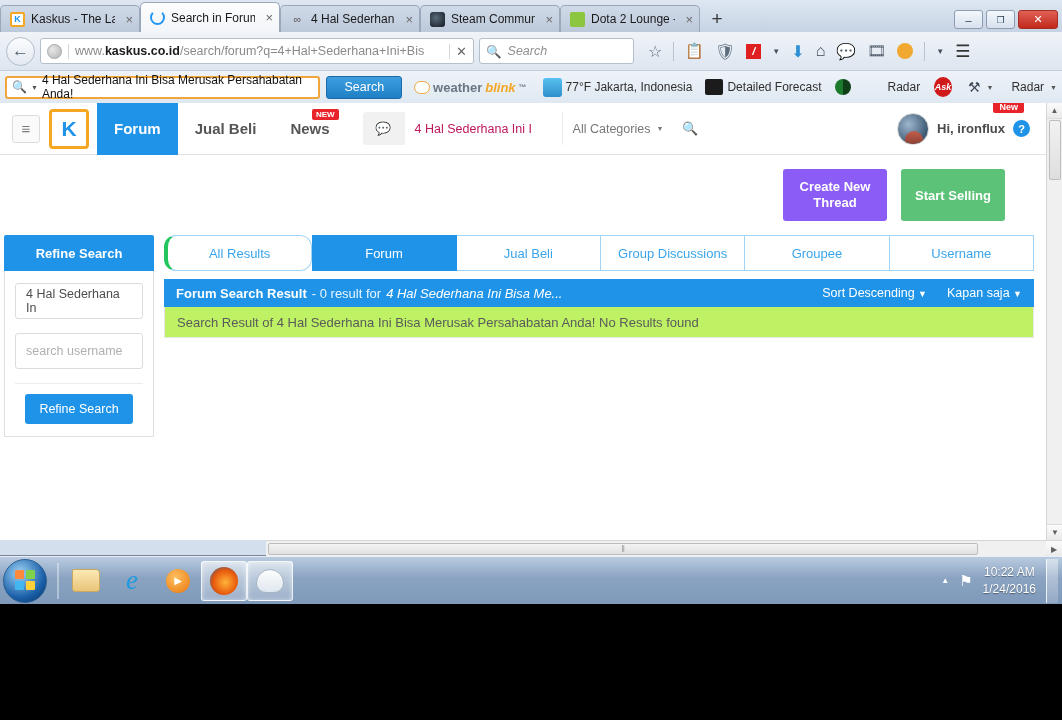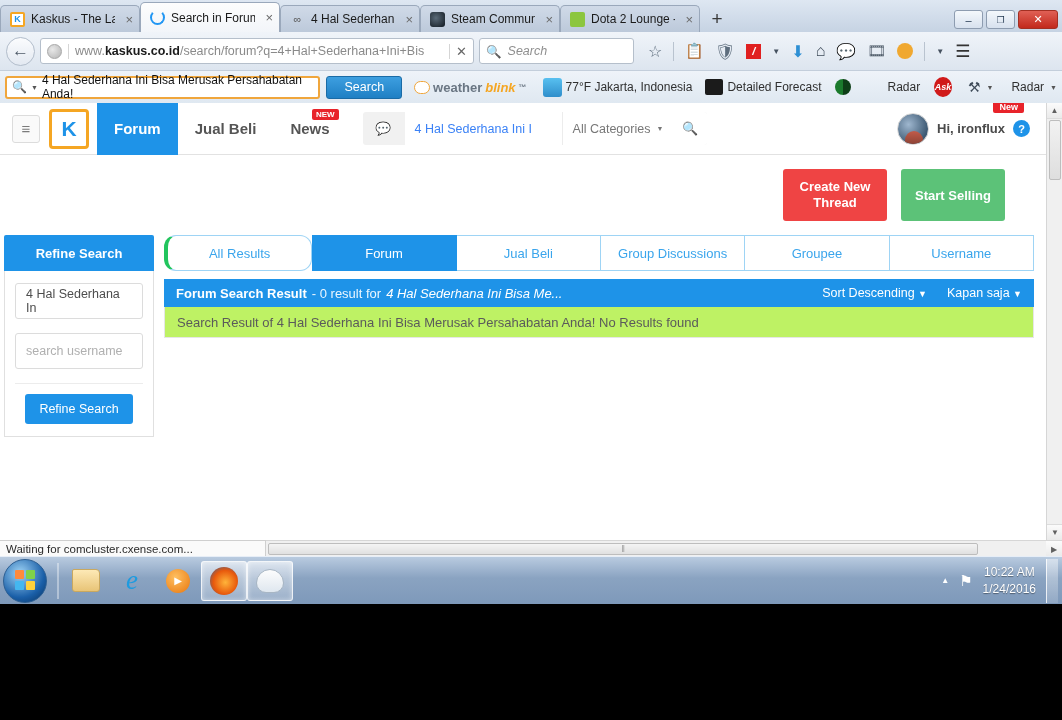--- a/index.html
+++ b/index.html
@@ -142,21 +142,21 @@
     position:absolute; top:6px; right:8px; background:#e8232a; color:#fff;
     font-size:8px; font-weight:bold; padding:1px 4px; border-radius:2px; line-height:1.2;
   }
   .ksearch {
     margin-left:16px; height:33px; display:flex; align-items:center;
     background:#f1f1f1; border-radius:3px; overflow:hidden;
   }
   .kchat { width:42px; height:33px; display:flex; align-items:center; justify-content:center; color:#8b8b8b; }
   .ksearchin {
     background:#fff; height:33px; display:flex; align-items:center;
-    padding:0 10px; width:158px; font-size:12.5px; color:#3b82f6;
+    padding:0 10px; width:158px; font-size:12.5px; color:#be185d;
     border-right:1px solid #ececec;
   }
   .kcat { background:#fff; height:33px; display:flex; align-items:center; gap:6px; padding:0 10px; font-size:12.5px; color:#777;}
   .kmag { background:#fff; height:33px; width:34px; display:flex;align-items:center;justify-content:center;color:#555;}
   .kuser { margin-left:auto; display:flex; align-items:center; gap:8px; padding-right:16px; position:relative; }
   .avatar {
     width:32px;height:32px;border-radius:50%;
     background:radial-gradient(circle at 35% 35%,#9fb7cf,#3e5a74 70%);
     border:1px solid #d8d8d8; overflow:hidden; position:relative;
   }
@@ -168,21 +168,21 @@
     font-size:11px;font-weight:bold;display:flex;align-items:center;justify-content:center;
   }
   .newtop {
     position:absolute; right:22px; top:-12px; background:#e8232a; color:#fff;
     font-size:9px; font-weight:bold; padding:1px 6px; border-radius:2px;
   }
 
   
   .actionrow { height:80px; display:flex; align-items:center; justify-content:flex-end; padding-right:41px; gap:14px; background:#fff;}
   .btnblue {
-    width:104px; height:52px; background:#ef4444; color:#fff; border-radius:3px;
+    width:104px; height:52px; background:#8b5cf6; color:#fff; border-radius:3px;
     display:flex;align-items:center;justify-content:center;text-align:center;
     font-size:13px; font-weight:bold; line-height:1.25;
   }
   .btngreen {
     width:104px; height:52px; background:#5cc278; color:#fff; border-radius:3px;
     display:flex;align-items:center;justify-content:center;
     font-size:13px; font-weight:bold;
   }
 
   
@@ -504,21 +504,20 @@
     </div>
   </div>
 
   <div class="pscroll">
     <div class="arr">▲</div>
     <div class="pthumb"></div>
     <div class="arr bot">▼</div>
   </div>
 
   <div class="statusrow">
-    <div class="statusbubble">Waiting for comcluster.cxense.com...</div>
     <div class="hscroll">
       <div class="hthumb">‖</div>
       <div class="harr">▶</div>
     </div>
   </div>
 
 </div>
 
 <div class="taskbar">
   <div class="startorb">

